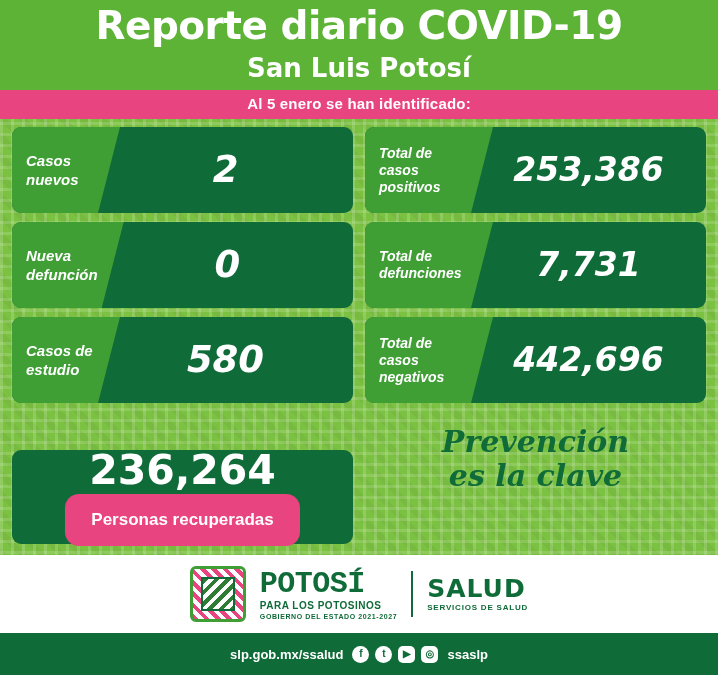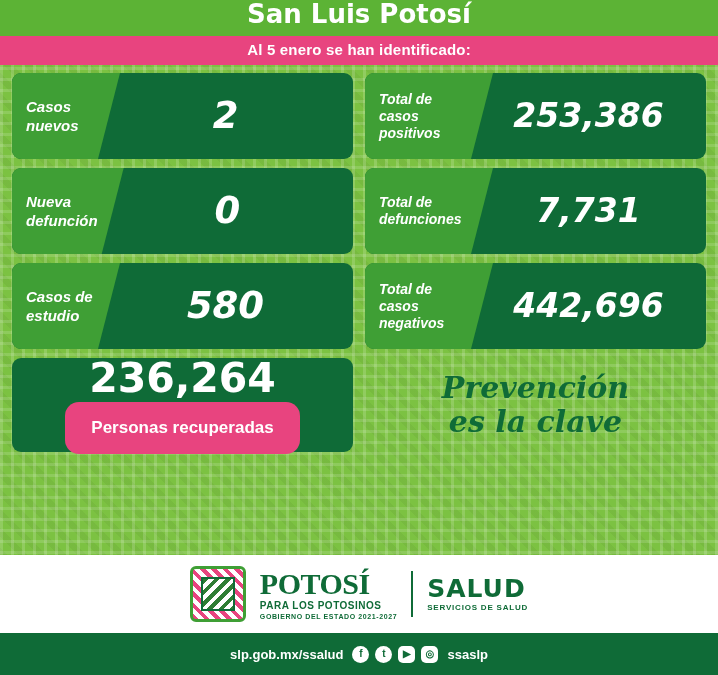--- a/index.html
+++ b/index.html
@@ -142,20 +142,21 @@
   .recovered-card {
     flex: 1 1 0;
     height: 94px;
     background: #0f6b37;
     border-radius: 9px;
     display: flex;
     flex-direction: column;
     align-items: center;
     justify-content: center;
     position: relative;
+    margin-top: 38px;
   }
   .recovered-card .big-number {
     color: #ffffff;
     font-weight: bold;
     font-size: 41px;
     line-height: 44px;
     font-family: "DejaVu Sans", sans-serif;
   }
   .recovered-card .pink-pill {
     background: #e8447f;
@@ -217,21 +218,21 @@
     border: 2px solid #0f6b37;
     box-sizing: border-box;
   }
   .brand-text {
     line-height: 1;
   }
   .brand-text .potosi {
     font-size: 30px;
     font-weight: bold;
     color: #0f6b37;
-    font-family: Liberation Serif, serif;
+    font-family: Liberation Mono, monospace;
     letter-spacing: -0.5px;
   }
   .brand-text .tagline {
     font-size: 10px;
     font-weight: bold;
     color: #0f6b37;
     letter-spacing: 0.5px;
     margin-top: 2px;
   }
   .brand-text .gob {
@@ -295,20 +296,23 @@
   .social .dot.rounded-sq {
     border-radius: 5px;
   }
 </style>
 </head>
 <body>
 
 <div class="poster">
   <div class="content">
 
+    <div class="title-bar">
+      <h1>Reporte diario COVID-19</h1>
+    </div>
 
     <div class="subtitle-bar">
       <h2>San Luis Potosí</h2>
     </div>
 
     <div class="pink-bar">
       <span>Al 5 enero se han identificado:</span>
     </div>
 
     <div class="stats">

